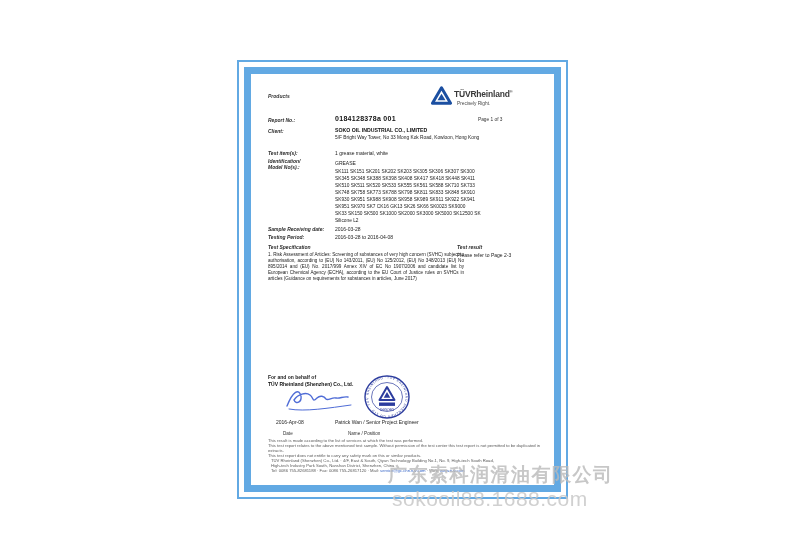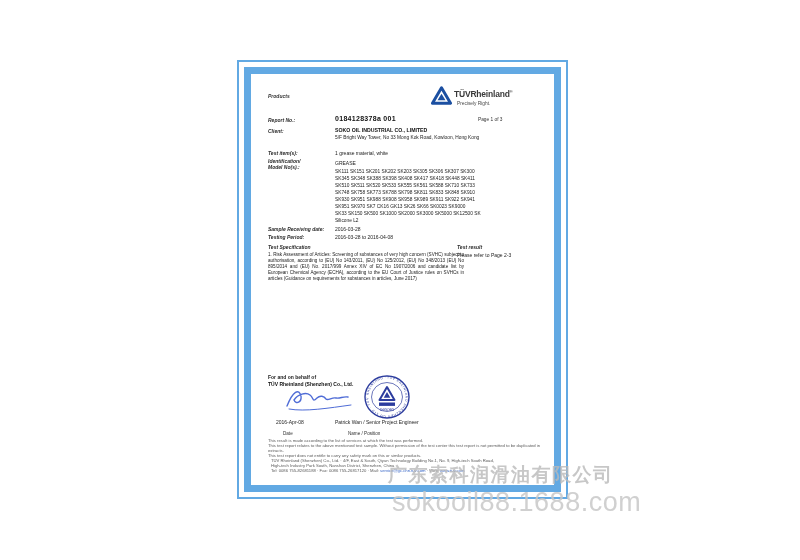--- a/index.html
+++ b/index.html
@@ -38,21 +38,21 @@
   .date-lbl{left:32px;top:357px;font-size:4.6px;color:#333;}
   .name-lbl{left:97px;top:357px;font-size:4.6px;color:#333;}
   .footer{left:17px;top:364px;width:278px;font-size:4.2px;line-height:5px;color:#5a5a5a;}
   .footer .addr{padding-left:3px;}
   .link{color:#2f5fc4;}
   .wm1{
     position:absolute;left:388px;top:462px;font-size:19px;letter-spacing:1.5px;
     color:rgba(185,185,185,0.8);white-space:nowrap;z-index:5;font-weight:bold;
   }
   .wm2{
-    position:absolute;left:392px;top:487px;font-size:27px;letter-spacing:0.5px;
+    position:absolute;left:392px;top:487px;font-size:21px;letter-spacing:0.5px;
     color:rgba(200,200,200,0.85);white-space:nowrap;z-index:5;
   }
 </style>
 </head>
 <body>
 
 <div class="frame-outer">
   <div class="frame-inner">
 
     <div class="abs products">Products</div>

